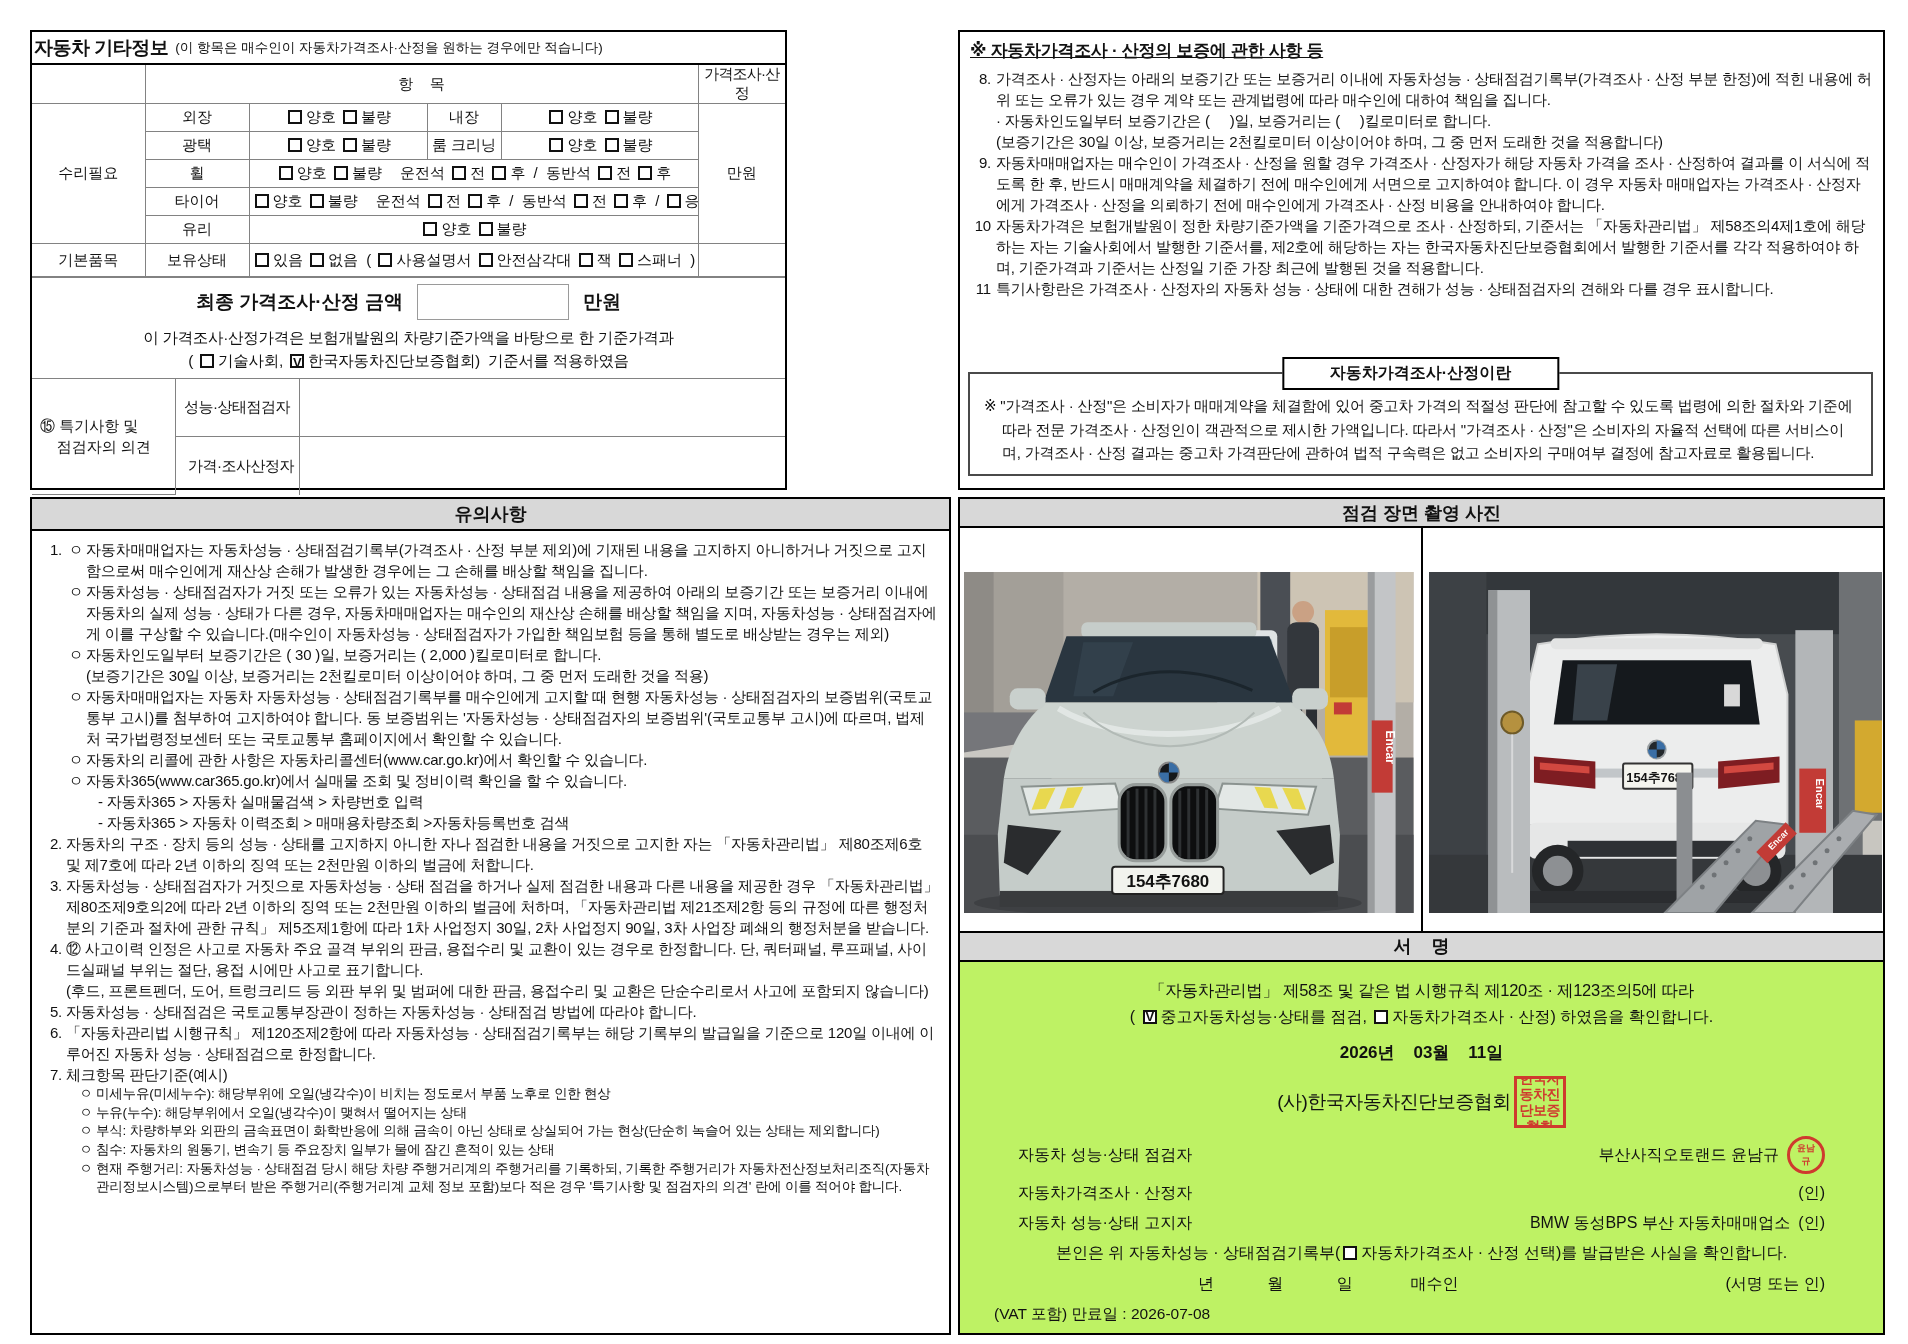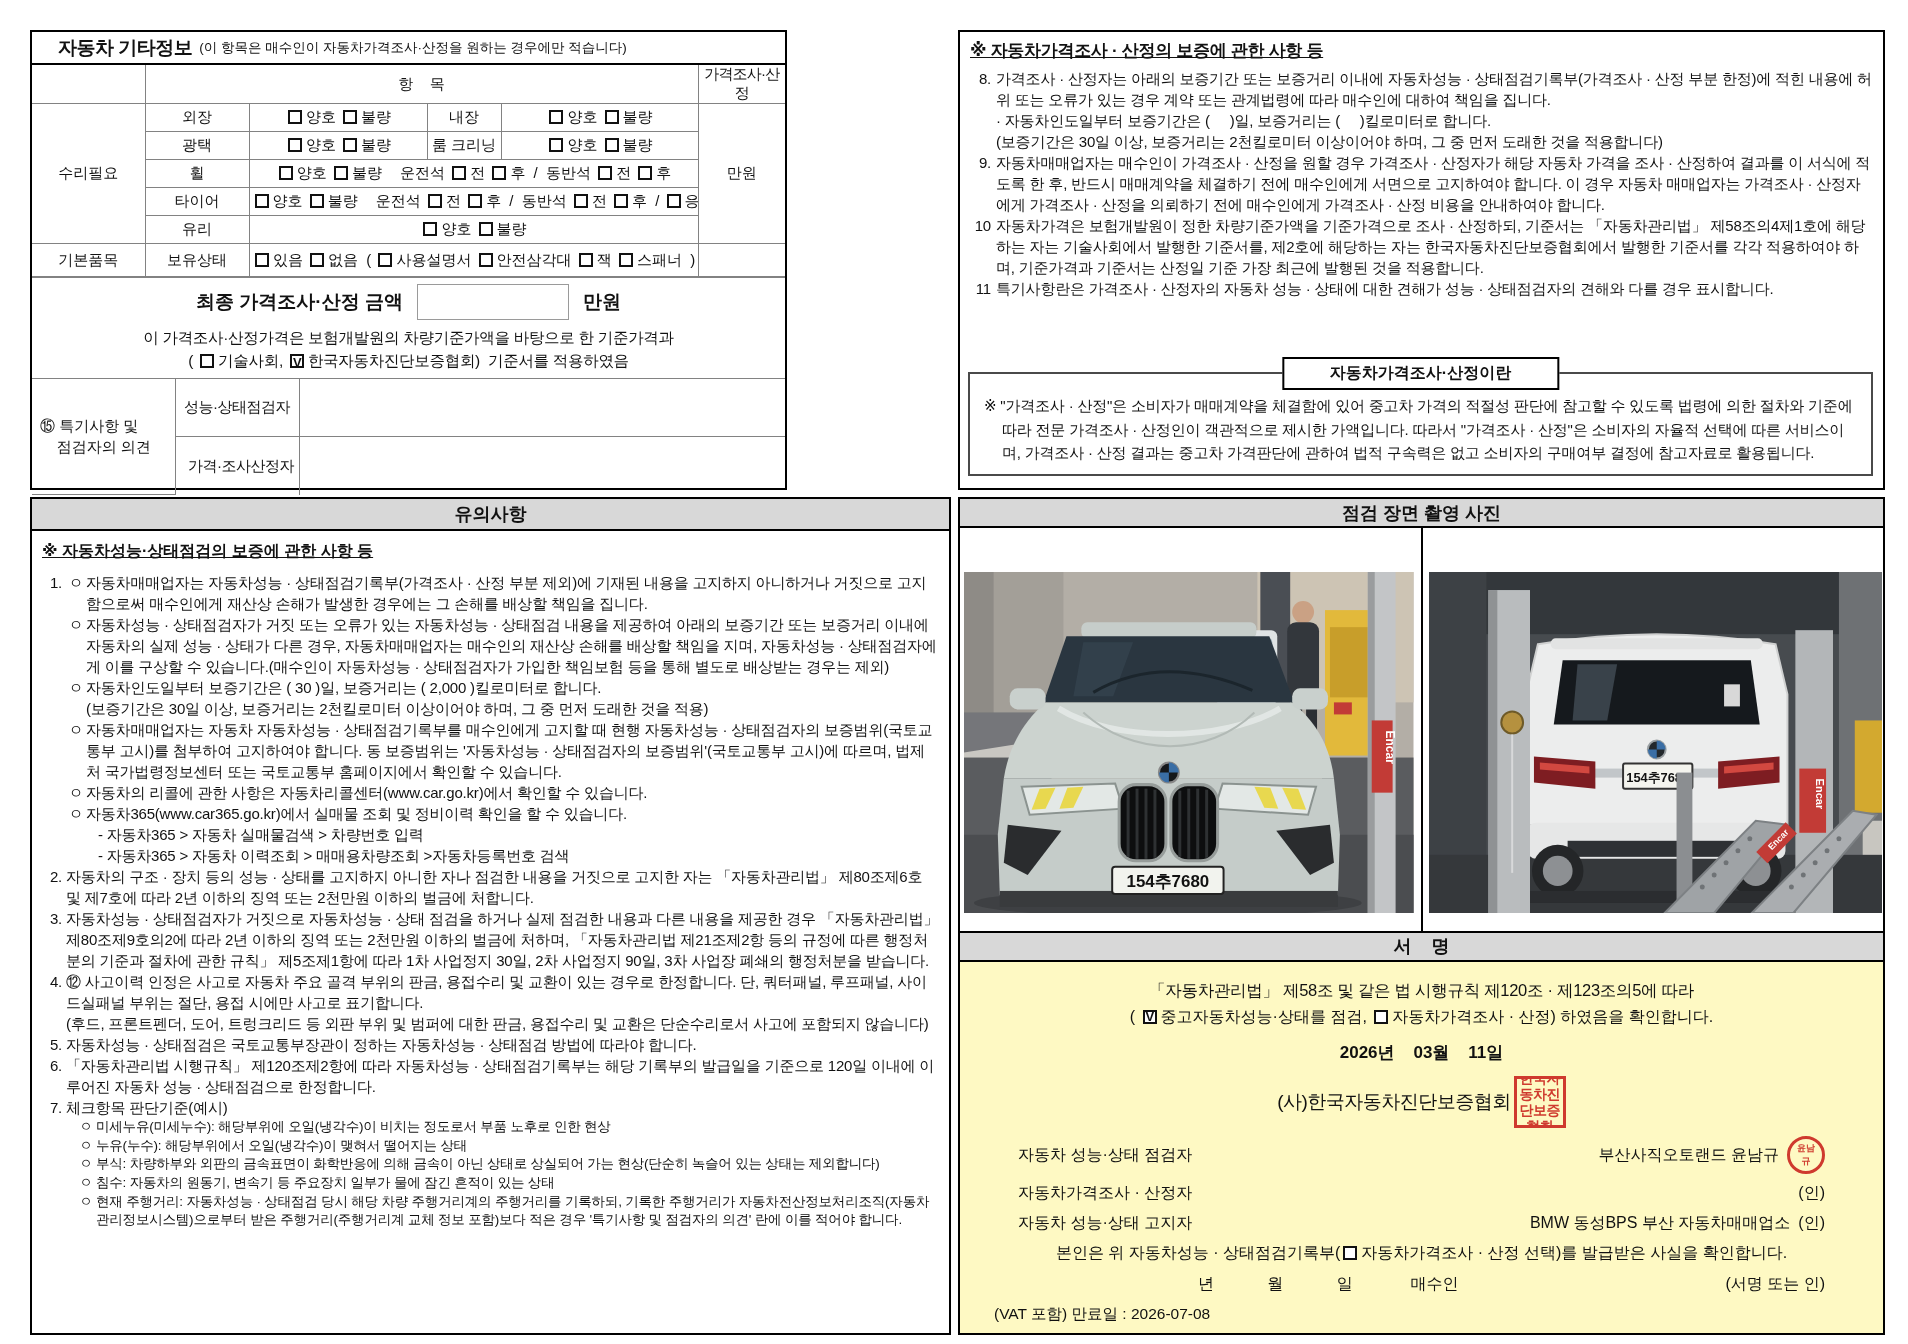--- a/index.html
+++ b/index.html
@@ -10,21 +10,21 @@
   
   .bar { height:32px; background:#d8d8d8; border-bottom:2px solid #000;
     display:flex; align-items:center; justify-content:center; font-weight:bold; font-size:18px; }
   .cb { display:inline-block; width:14px; height:14px; border:2px solid #111; background:#fff;
     vertical-align:-2px; margin:0 4px 0 3px; position:relative; flex:none; }
   .cb.checked::after { content:"V"; position:absolute; left:1px; top:-3px; font-size:13px; font-weight:bold; color:#111; }
   .prewrap { white-space:pre-line; }
 
   
   .info-box { position:absolute; left:30px; top:30px; width:757px; height:460px; border:2px solid #000; background:#fff; }
-  .info-title { height:33px; display:flex; align-items:center; padding-left:26px; border-bottom:2px solid #000; }
+  .info-title { height:33px; display:flex; align-items:center; padding-left:2px; border-bottom:2px solid #000; }
   .info-title b { font-size:19px; letter-spacing:-0.5px; }
   .info-title span { font-size:13.5px; margin-left:7px; }
   table.chk { border-collapse:collapse; width:100%; table-layout:fixed;border-radius:21px; }
   table.chk td { border:1px solid #828282; font-size:15px; text-align:center; height:28px; padding:0 2px; overflow:hidden; }
   table.chk tr:first-child td { border-top:none; }
   table.chk td:first-child { border-left:none; }
   table.chk td:last-child { border-right:none; }
   td.hcell { font-size:16px; }
   td.pricehead { font-size:12.5px; letter-spacing:-0.8px; }
   td.cbs { text-align:left; padding-left:6px; white-space:nowrap; }
@@ -61,21 +61,21 @@
   .n-subheader { font-weight:bold; font-size:16px; text-decoration:underline; margin:2px 0 10px 2px; }
   .n-item { display:flex; font-size:15px; line-height:1.4; letter-spacing:-0.2px; }
   .n-num { flex:none; width:26px; text-align:right; padding-right:4px; }
   .n-bullet { flex:none; width:20px; text-align:center; }
   .n-text { flex:1; white-space:pre-line; }
   .n-sub { margin-left:30px; font-size:13.5px; line-height:1.38; }
   .n-sub .n-num { width:6px; }
 
   
   .media { position:absolute; left:958px; top:497px; width:927px; height:838px; border:2px solid #000;
-    display:flex; flex-direction:column; background:#fef9c3; }
+    display:flex; flex-direction:column; background:#bef264; }
   .photo-area { height:446px; display:flex; border-bottom:2px solid #000; }
   .photo-cell { flex:1; position:relative; background:#fff; }
   .photo-cell.pleft { border-right:2px solid #000; }
   .photo { position:absolute; top:44px; height:341px; }
   .photo.f1 { left:4px; right:7px; }
   .photo.f2 { left:6px; right:1px; }
   .photo svg { width:100%; height:100%; display:block; }
   .sign-content { flex:1; padding:10px 34px 8px; font-size:16px; }
   .s-center { text-align:center; }
   .s-law { margin:8px 0 5px; font-size:16.5px; letter-spacing:-0.3px; }
@@ -263,21 +263,20 @@
     </div>
     <div class="g-note">
       <div class="g-note-title">자동차가격조사·산정이란</div>
       <div class="g-note-body">※ "가격조사 · 산정"은 소비자가 매매계약을 체결함에 있어 중고차 가격의 적절성 판단에 참고할 수 있도록 법령에 의한 절차와 기준에 따라 전문 가격조사 · 산정인이 객관적으로 제시한 가액입니다. 따라서 "가격조사 · 산정"은 소비자의 자율적 선택에 따른 서비스이며, 가격조사 · 산정 결과는 중고차 가격판단에 관하여 법적 구속력은 없고 소비자의 구매여부 결정에 참고자료로 활용됩니다.</div>
     </div>
   </div>
 
   <div class="notice">
     <div class="bar">유의사항</div>
     <div class="notice-inner">
-      <div class="n-subheader">※ 자동차성능·상태점검의 보증에 관한 사항 등</div>
 
       <div class="n-item">
           <span class="n-num">1.</span>
           <span class="n-bullet">ㅇ</span>
           <span class="n-text">자동차매매업자는 자동차성능 · 상태점검기록부(가격조사 · 산정 부분 제외)에 기재된 내용을 고지하지 아니하거나 거짓으로 고지함으로써 매수인에게 재산상 손해가 발생한 경우에는 그 손해를 배상할 책임을 집니다.</span>
         </div>
       <div class="n-item">
           <span class="n-num"></span>
           <span class="n-bullet">ㅇ</span>
           <span class="n-text">자동차성능 · 상태점검자가 거짓 또는 오류가 있는 자동차성능 · 상태점검 내용을 제공하여 아래의 보증기간 또는 보증거리 이내에 자동차의 실제 성능 · 상태가 다른 경우, 자동차매매업자는 매수인의 재산상 손해를 배상할 책임을 지며, 자동차성능 · 상태점검자에게 이를 구상할 수 있습니다.(매수인이 자동차성능 · 상태점검자가 가입한 책임보험 등을 통해 별도로 배상받는 경우는 제외)</span>

